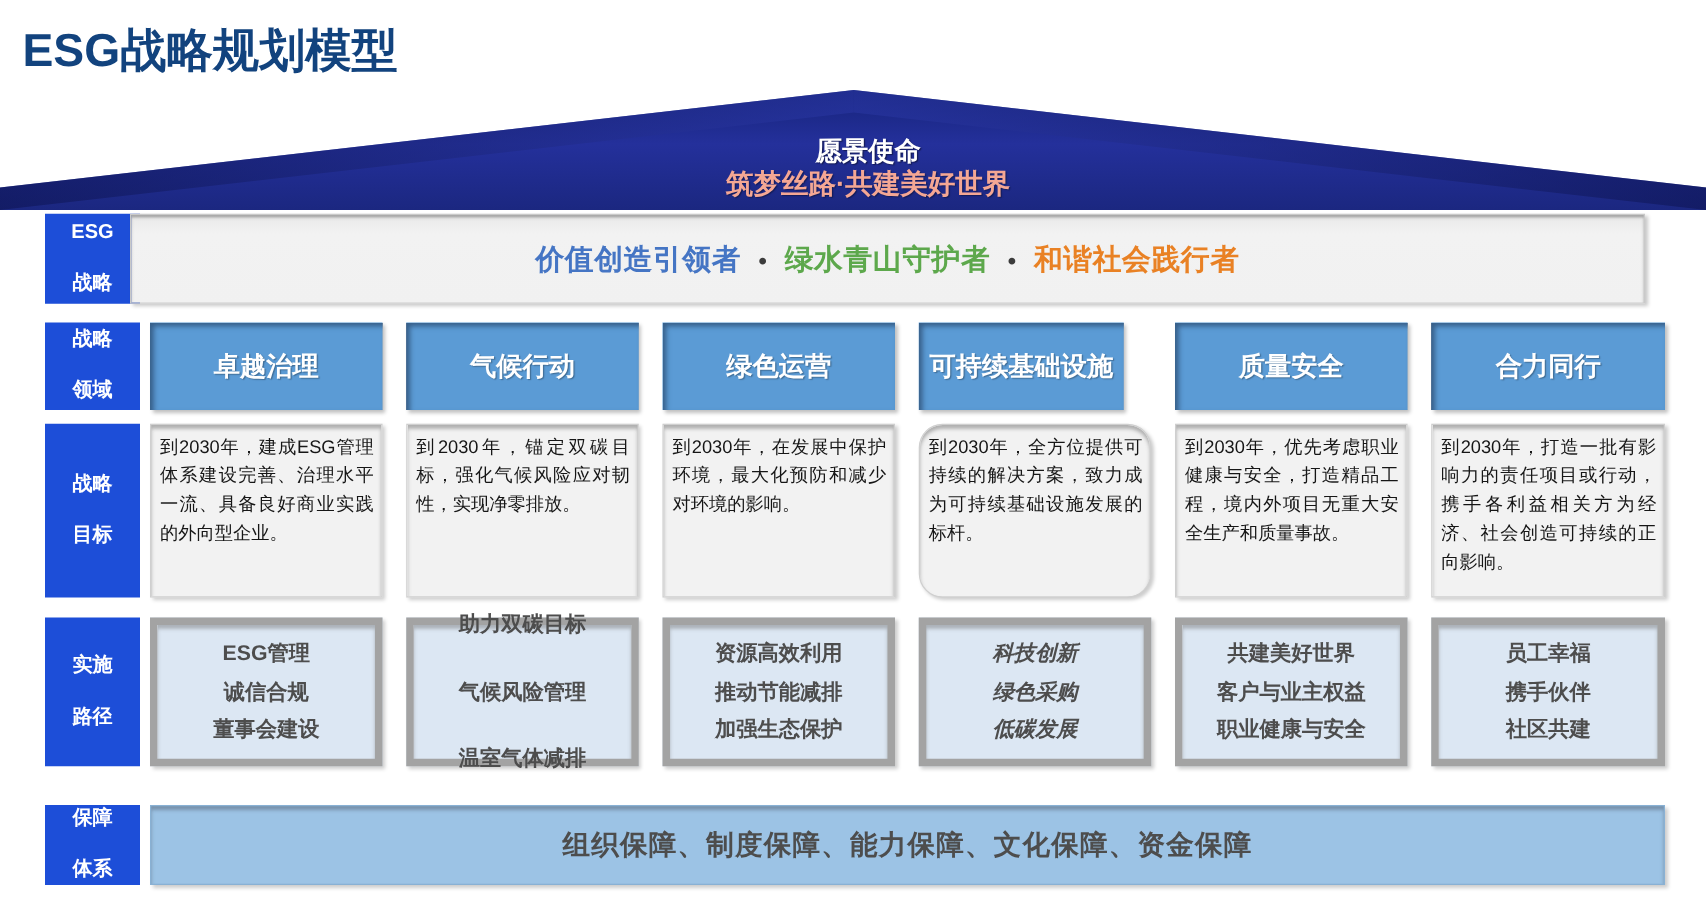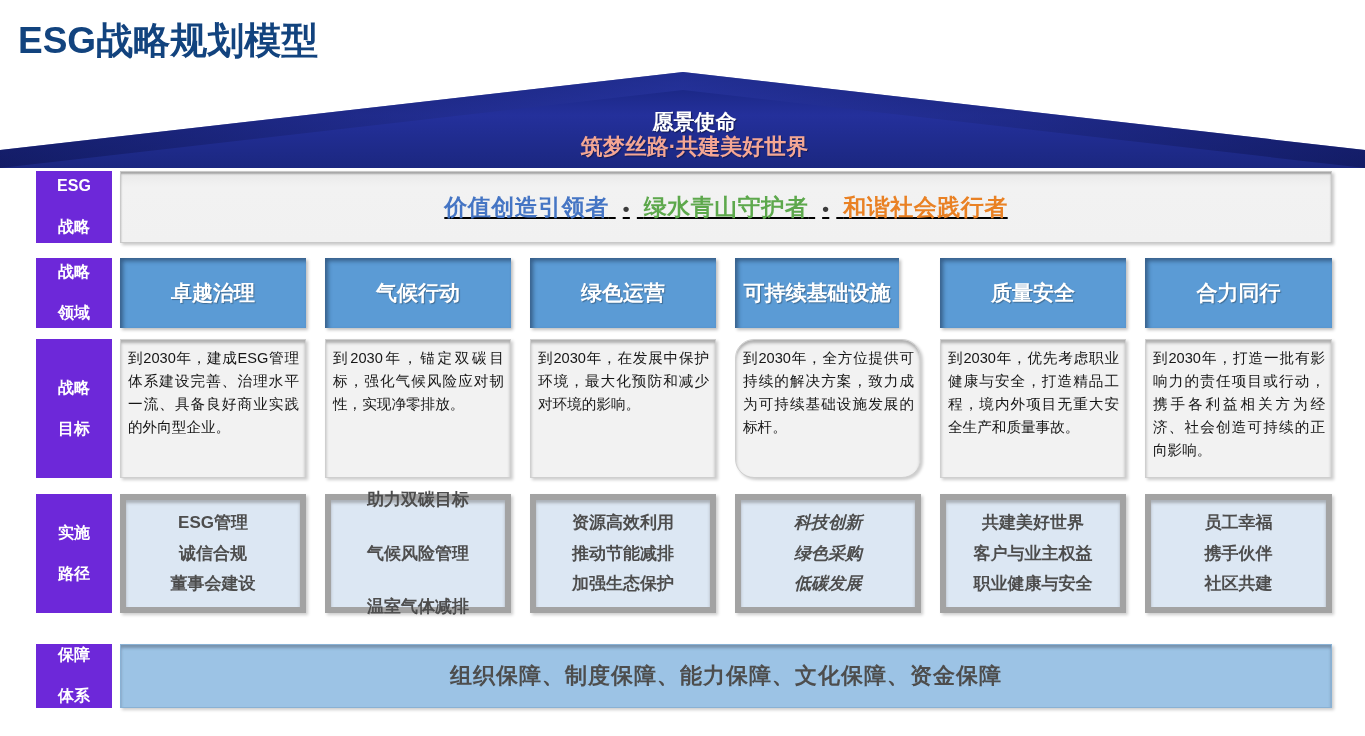--- a/index.html
+++ b/index.html
@@ -30,34 +30,34 @@
   .roof-line1{
     font-size:21px;font-weight:bold;color:#ffffff;line-height:1.16;
     text-shadow:1px 1px 1px rgba(0,0,0,.45);
   }
   .roof-line2{
     font-size:22px;font-weight:bold;color:#F4A794;line-height:1.16;
     text-shadow:1px 1px 1px rgba(0,0,0,.35);
   }
   .rowlabel{
     position:absolute;left:36px;width:76px;
-    background:#6d28d9;color:#ffffff;
+    background:#1d4ed8;color:#ffffff;
     font-size:16px;font-weight:bold;line-height:1.28;
     display:flex;align-items:center;justify-content:center;text-align:center;
     box-sizing:border-box;
   }
   .rowlabel span{display:block;}
 
   
   .esg-band{
-    position:absolute;left:120px;top:171px;width:1212px;height:72px;
+    position:absolute;left:104px;top:171px;width:1212px;height:72px;
     background:linear-gradient(#e9e9e9 0%,#f2f2f2 22%,#f1f1f1 100%);
     border:1px solid #c9c9c9;
     box-shadow:inset 0 2px 2px rgba(110,110,110,.55), 2px 2px 3px rgba(0,0,0,.22);
-    display:flex;align-items:center;justify-content:center;box-sizing:border-box;text-decoration:underline;
+    display:flex;align-items:center;justify-content:center;box-sizing:border-box;
   }
   .esg-text{font-size:23px;font-weight:bold;white-space:nowrap;letter-spacing:.5px;}
   .esg-blue{color:#4575C4;}
   .esg-green{color:#5DA84C;}
   .esg-orange{color:#E98124;}
   .esg-sep{color:#3C3C3C;padding:0 7px;font-size:19px;}
 
   
   .domain-row{position:absolute;left:120px;top:258px;width:1212px;height:70px;}
   .domain-card{

